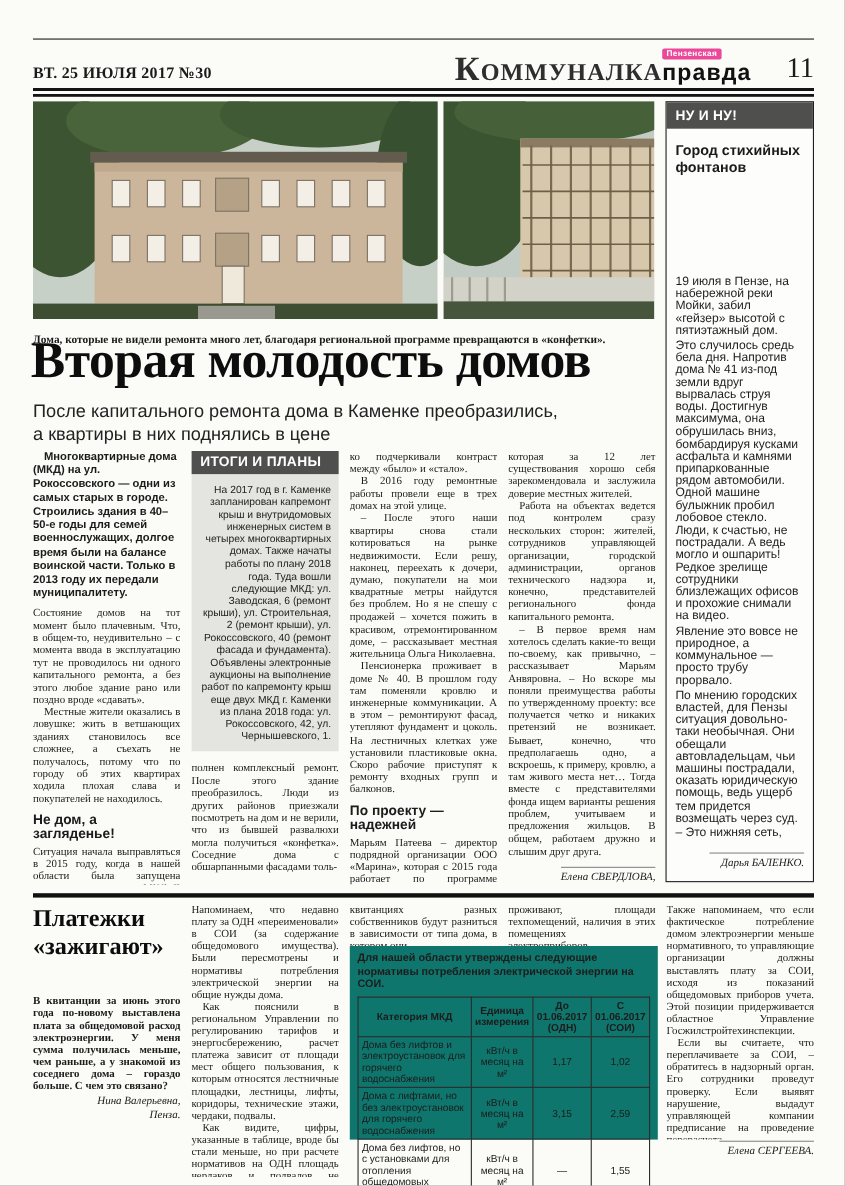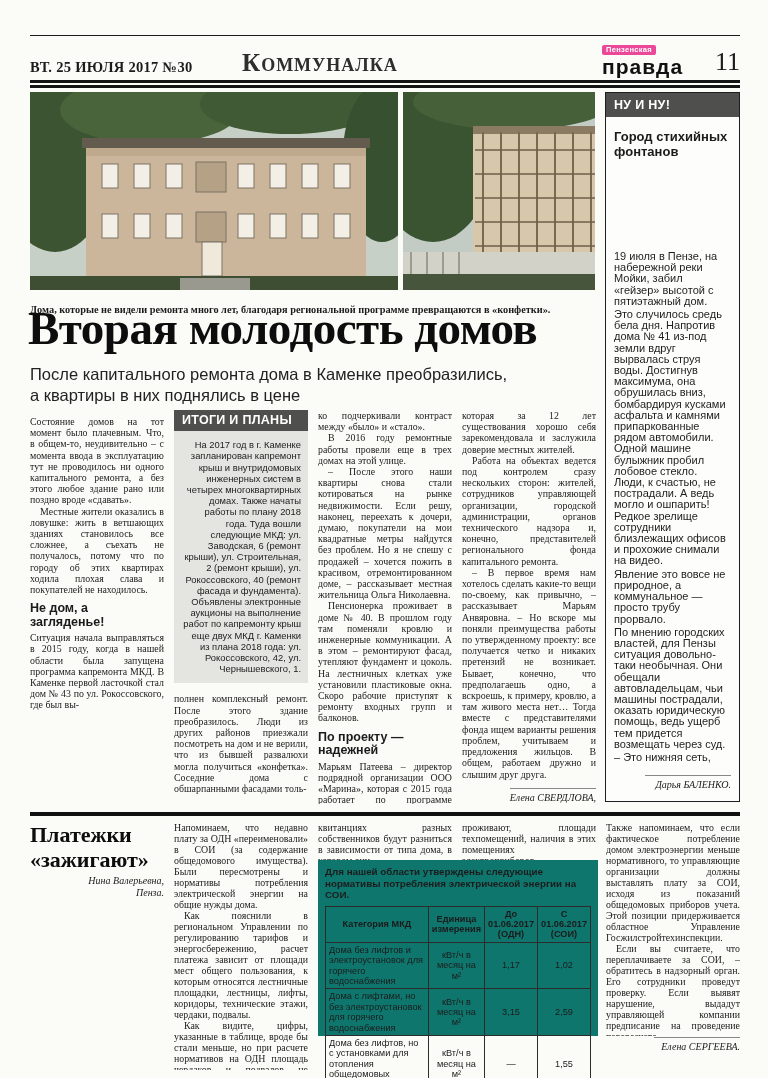--- a/index.html
+++ b/index.html
@@ -6,21 +6,21 @@
   html,body { background:#888; }
   #page {
     position: relative; width: 768px; height: 1078px;
     background: #fbfbf8; color:#1b1b1b; overflow: hidden;
     font-family: "Liberation Serif", serif; margin:0 auto;
   }
   
   .top-rule { position:absolute; left:30px; width:710px; top:35px; height:1px; background:#1a1a1a; }
   .header-row { position:absolute; left:30px; width:710px; top:42px; height:36px; display:flex; align-items:flex-end; }
   .m-date { font-weight:bold; font-size:14.5px; letter-spacing:.3px; width:212px; padding-bottom:2px; }
-  .m-section { flex:1; text-align:left; font-variant:small-caps; font-weight:600; font-size:25px; line-height:30px; color:#2e2e2e; letter-spacing:1px; }
+  .m-section { flex:1; text-align:right; font-variant:small-caps; font-weight:600; font-size:31px; line-height:30px; color:#2e2e2e; letter-spacing:1px; }
   .m-logo { width:96px; text-align:left; line-height:1; padding-bottom:1px; }
   .m-logo .badge { display:inline-block; background:#ec4899; color:#fff; font-family:"Liberation Sans",sans-serif; font-weight:bold; font-size:7.5px; padding:1.5px 4px; border-radius:2px; letter-spacing:.3px; }
   .m-logo .brand { display:block; font-family:"Liberation Sans",sans-serif; font-weight:bold; font-size:21px; letter-spacing:1px; color:#111; margin-top:1px; }
   .m-page { font-size:26px; width:42px; text-align:right; padding-bottom:1px; }
   .double-rule { position:absolute; left:30px; width:710px; top:80px; height:8px;
     background:linear-gradient(#141414 0 3px, transparent 3px 5px, #141414 5px 8px); }
   
   .photo { position:absolute; top:92px; height:198px; overflow:hidden; }
   .photo svg { display:block; }
   #photoL { left:30px; width:368px; }
@@ -149,20 +149,21 @@
       <rect x="0" y="182" width="192" height="16" fill="#46553b"></rect>
     </svg>
   </div>
   <div class="caption">Дома, которые не видели ремонта много лет, благодаря региональной программе превращаются в «конфетки».</div>
 
   <h1 class="headline">Вторая молодость домов</h1>
   <div class="subhead">После капитального ремонта дома в Каменке преобразились,
 а квартиры в них поднялись в цене</div>
 
   <div class="body-col" style="left:30px">
+    <p class="lead">Многоквартирные дома (МКД) на ул. Рокоссовского — одни из самых старых в городе. Строились здания в 40–50-е годы для семей военнослужащих, долгое время были на балансе воинской части. Только в 2013 году их передали муниципалитету.</p>
     <p class="first">Состояние домов на тот момент было плачевным. Что, в общем-то, неудивительно – с момента ввода в эксплуатацию тут не проводилось ни одного капитального ремонта, а без этого любое здание рано или поздно вроде «сдавать».</p>
     <p>Местные жители оказались в ловушке: жить в ветшающих зданиях становилось все сложнее, а съехать не получалось, потому что по городу об этих квартирах ходила плохая слава и покупателей не находилось.</p>
     <h3 class="inline-subhead">Не дом, а загляденье!</h3>
     <p class="first" style="margin-top:0">Ситуация начала выправляться в 2015 году, когда в нашей области была запущена программа капремонта МКД. В Каменке первой ласточкой стал дом № 43 по ул. Рокоссовского, где был вы-</p>
   </div>
 
   <div class="body-col" style="left:174px">
     <div class="infobox">
       <div class="infobox-title">ИТОГИ И ПЛАНЫ</div>
       <div class="infobox-text">На 2017 год в г. Каменке запланирован капремонт крыш и внутридомовых инженерных систем в четырех многоквартирных домах. Также начаты работы по плану 2018 года. Туда вошли следующие МКД: ул. Заводская, 6 (ремонт крыши), ул. Строительная, 2 (ремонт крыши), ул. Рокоссовского, 40 (ремонт фасада и фундамента). Объявлены электронные аукционы на выполнение работ по капремонту крыш еще двух МКД г. Каменки из плана 2018 года: ул. Рокоссовского, 42, ул. Чернышевского, 1.</div>
@@ -206,20 +207,21 @@
       <div class="byline-rule"></div>
       <div class="byline">Дарья БАЛЕНКО.</div>
     </div>
   </div>
 
   <div class="section-divider"></div>
 
   <div class="b-col" style="left:30px">
     <h2 class="letter-headline">Платежки
 «зажигают»</h2>
+    <p class="letter-question first">В квитанции за июнь этого года по-новому выставлена плата за общедомовой расход электроэнергии. У меня сумма получилась меньше, чем раньше, а у знакомой из соседнего дома – гораздо больше. С чем это связано?</p>
     <div class="byline letter-author">Нина Валерьевна,
 Пенза.</div>
   </div>
 
   <div class="b-col" style="left:174px">
     <p class="first">Напоминаем, что недавно плату за ОДН «переименовали» в СОИ (за содержание общедомового имущества). Были пересмотрены и нормативы потребления электрической энергии на общие нужды дома.</p>
     <p>Как пояснили в региональном Управлении по регулированию тарифов и энергосбережению, расчет платежа зависит от площади мест общего пользования, к которым относятся лестничные площадки, лестницы, лифты, коридоры, технические этажи, чердаки, подвалы.</p>
     <p>Как видите, цифры, указанные в таблице, вроде бы стали меньше, но при расчете нормативов на ОДН площадь чердаков и подвалов не учитывалась. Суммы в</p>
   </div>
 

